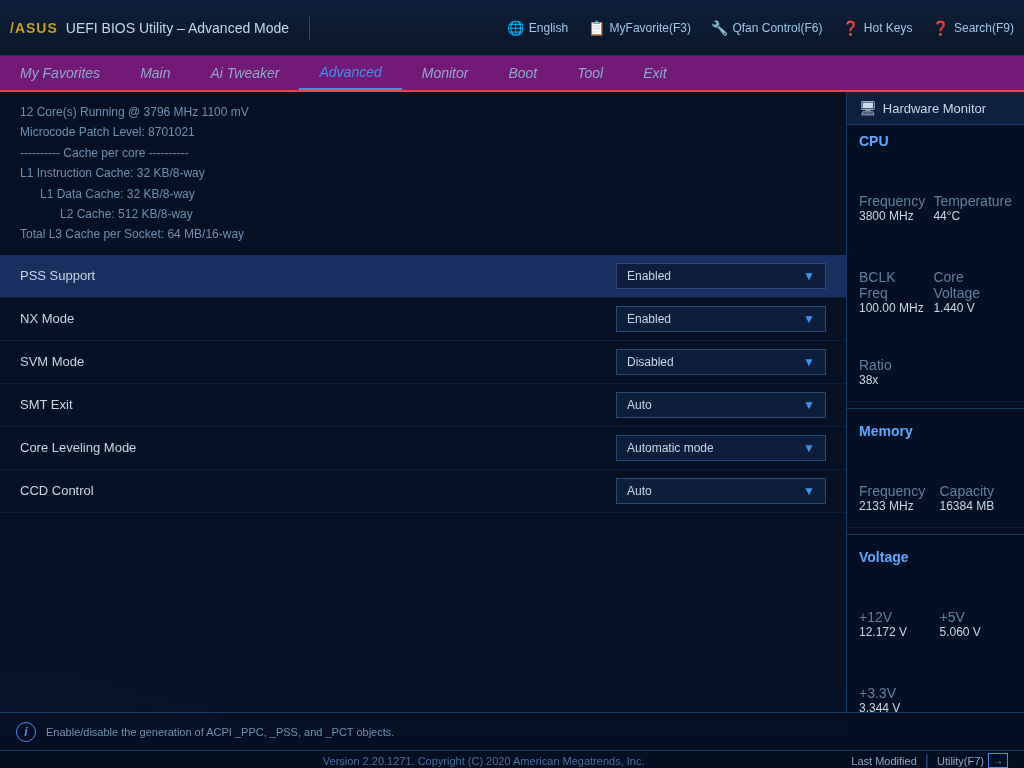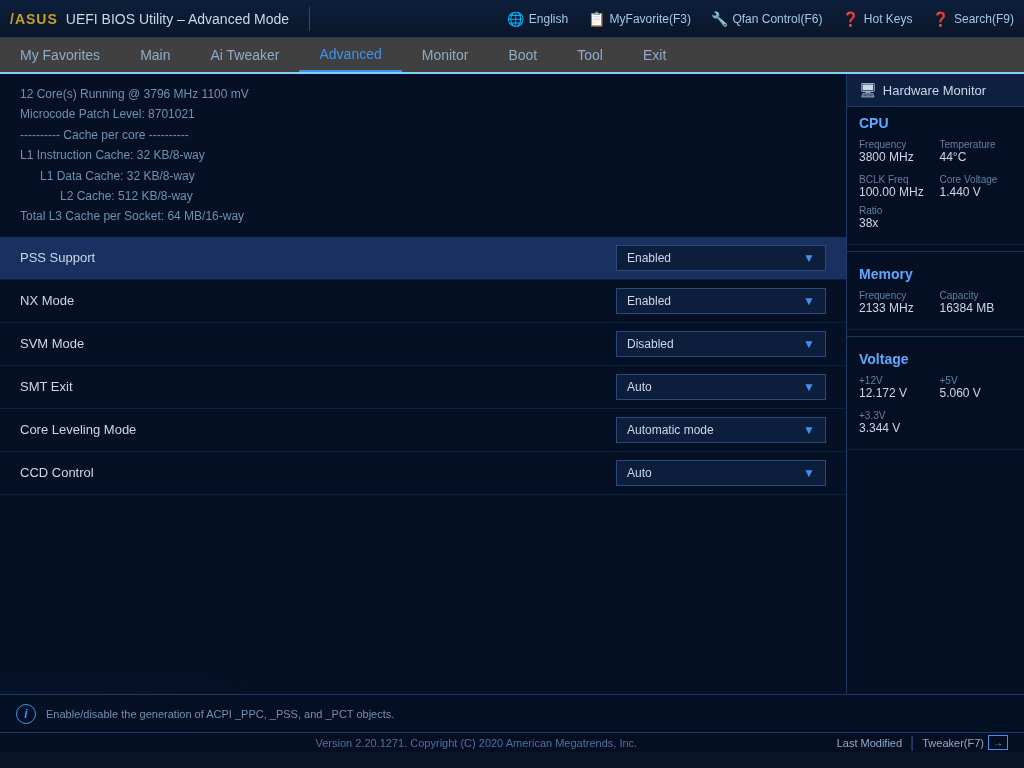--- a/index.html
+++ b/index.html
@@ -24,21 +24,21 @@
       pointer-events: none;
       z-index: 0;
     }
 
     
     .header {
       position: relative;
       z-index: 10;
       background: linear-gradient(180deg, #0d1f3c 0%, #0a1628 100%);
       border-bottom: 1px solid #1a3a6a;
-      height: 38px;
+      height: 56px;
       display: flex;
       align-items: center;
       padding: 0 10px;
       gap: 16px;
     }
     .logo-area {
       display: flex;
       align-items: center;
       gap: 8px;
     }
@@ -85,26 +85,27 @@
       cursor: pointer;
     }
     .ctrl-icon {
       font-size: 14px;
     }
 
     
     .navbar {
       position: relative;
       z-index: 10;
-      background: #404040;
-      border-bottom: 2px solid #7dd3fc;
+      background: #701a75;
+      border-bottom: 2px solid #ef4444;
       height: 36px;
       display: flex;
       align-items: center;
       padding: 0 0;
+      font-style: italic;
     }
     .nav-item {
       height: 100%;
       display: flex;
       align-items: center;
       padding: 0 20px;
       font-size: 14px;
       color: #90aac8;
       cursor: pointer;
       position: relative;
@@ -200,22 +201,23 @@
     }
     .hw-section-title.cpu { color: #60a8ff; }
     .hw-section-title.memory { color: #60a8ff; }
     .hw-section-title.voltage { color: #60a8ff; }
     .hw-grid {
       display: grid;
       grid-template-columns: 1fr 1fr;
       gap: 4px 8px;
     }
     .hw-label {
-      font-size: 10px;
+      font-size: 14px;
       color: #6080a0;
+      margin-top: 36px;
     }
     .hw-value {
       font-size: 12px;
       color: #c8d8e8;
       font-weight: 500;
     }
     .hw-row {
       margin-bottom: 6px;
     }
     .hw-divider {
@@ -505,19 +507,19 @@
   <span class="info-text">Enable/disable the generation of ACPI _PPC, _PSS, and _PCT objects.</span>
 </div>
 
 <div class="footer">
   <div style="width:100px;"></div>
   <div class="footer-version">Version 2.20.1271. Copyright (C) 2020 American Megatrends, Inc.</div>
   <div class="footer-right">
     <span class="footer-btn">Last Modified</span>
     <span class="footer-sep">|</span>
     <div class="ezmode-btn">
-      <span>Tweaker(F7)</span>
+      <span>Utility(F7)</span>
       <span style="border:1px solid #4090f0;padding:1px 4px;font-size:10px;">→</span>
     </div>
   </div>
 </div>
 
 <div class="circuit-deco"></div>
 
 </body></html>

